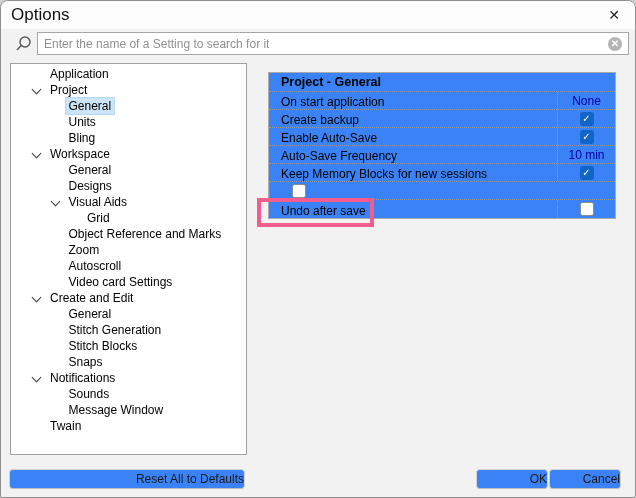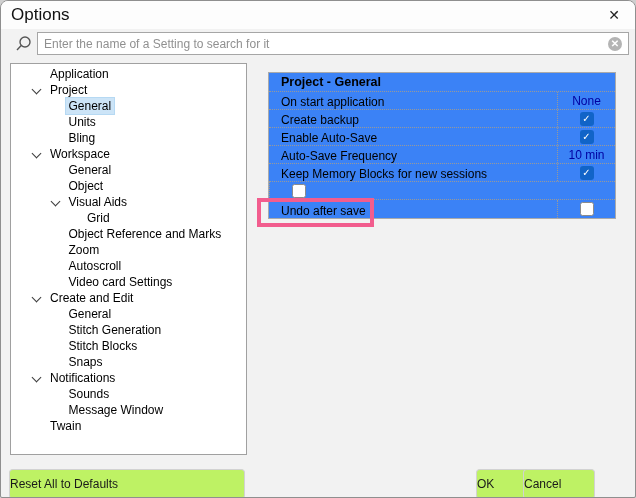--- a/index.html
+++ b/index.html
@@ -100,29 +100,29 @@
   .checkbox.unchecked { background: #fff; border: 1px solid #8b8b8b; border-radius: 2.5px; }
 
   
   .annotation-rect {
     position: absolute; left: 256px; top: 197px; width: 117px; height: 29px;
     border: 4px solid #f25d8e; z-index: 5; pointer-events: none;
   }
 
   
   .btn {
-    position: absolute; top: 468px; height: 30px;
-    background: #bef264; border: 1px solid #d2d2d2; border-bottom-color: #bdbdbd;
+    position: absolute; top: 468px; height: 20px;
+    background: #3b82f6; border: 1px solid #d2d2d2; border-bottom-color: #bdbdbd;
     border-radius: 4px; font-family: "Liberation Sans", sans-serif;
-    font-size: 12px; color: #1a1a1a; text-align: left; padding: 0;
+    font-size: 12px; color: #1a1a1a; text-align: right; padding: 0;
   }
   .btn-reset   { left: 8px;   width: 236px; }
   .btn-default { left: 263px; width: 175px; }
   .btn-ok      { left: 475px; width: 72px; }
-  .btn-cancel  { left: 522px; width: 72px; }
+  .btn-cancel  { left: 548px; width: 72px; }
 </style>
 </head>
 <body>
 
 <div class="dialog">
 
   <div class="titlebar">
     <span class="title">Options</span>
     <span class="close-btn">✕</span>
   </div>
@@ -162,21 +162,21 @@
           <i class="chev"></i>
         </span>
         <span class="tree-label">Workspace</span>
       </div>
       <div class="tree-item" style="padding-left: 35.5px;">
         <span class="chev-slot"></span>
         <span class="tree-label">General</span>
       </div>
       <div class="tree-item" style="padding-left: 35.5px;">
         <span class="chev-slot"></span>
-        <span class="tree-label">Object</span>
+        <span class="tree-label">Designs</span>
       </div>
       <div class="tree-item" style="padding-left: 35.5px;">
         <span class="chev-slot">
           <i class="chev"></i>
         </span>
         <span class="tree-label">Visual Aids</span>
       </div>
       <div class="tree-item" style="padding-left: 54px;">
         <span class="chev-slot"></span>
         <span class="tree-label">Grid</span>

